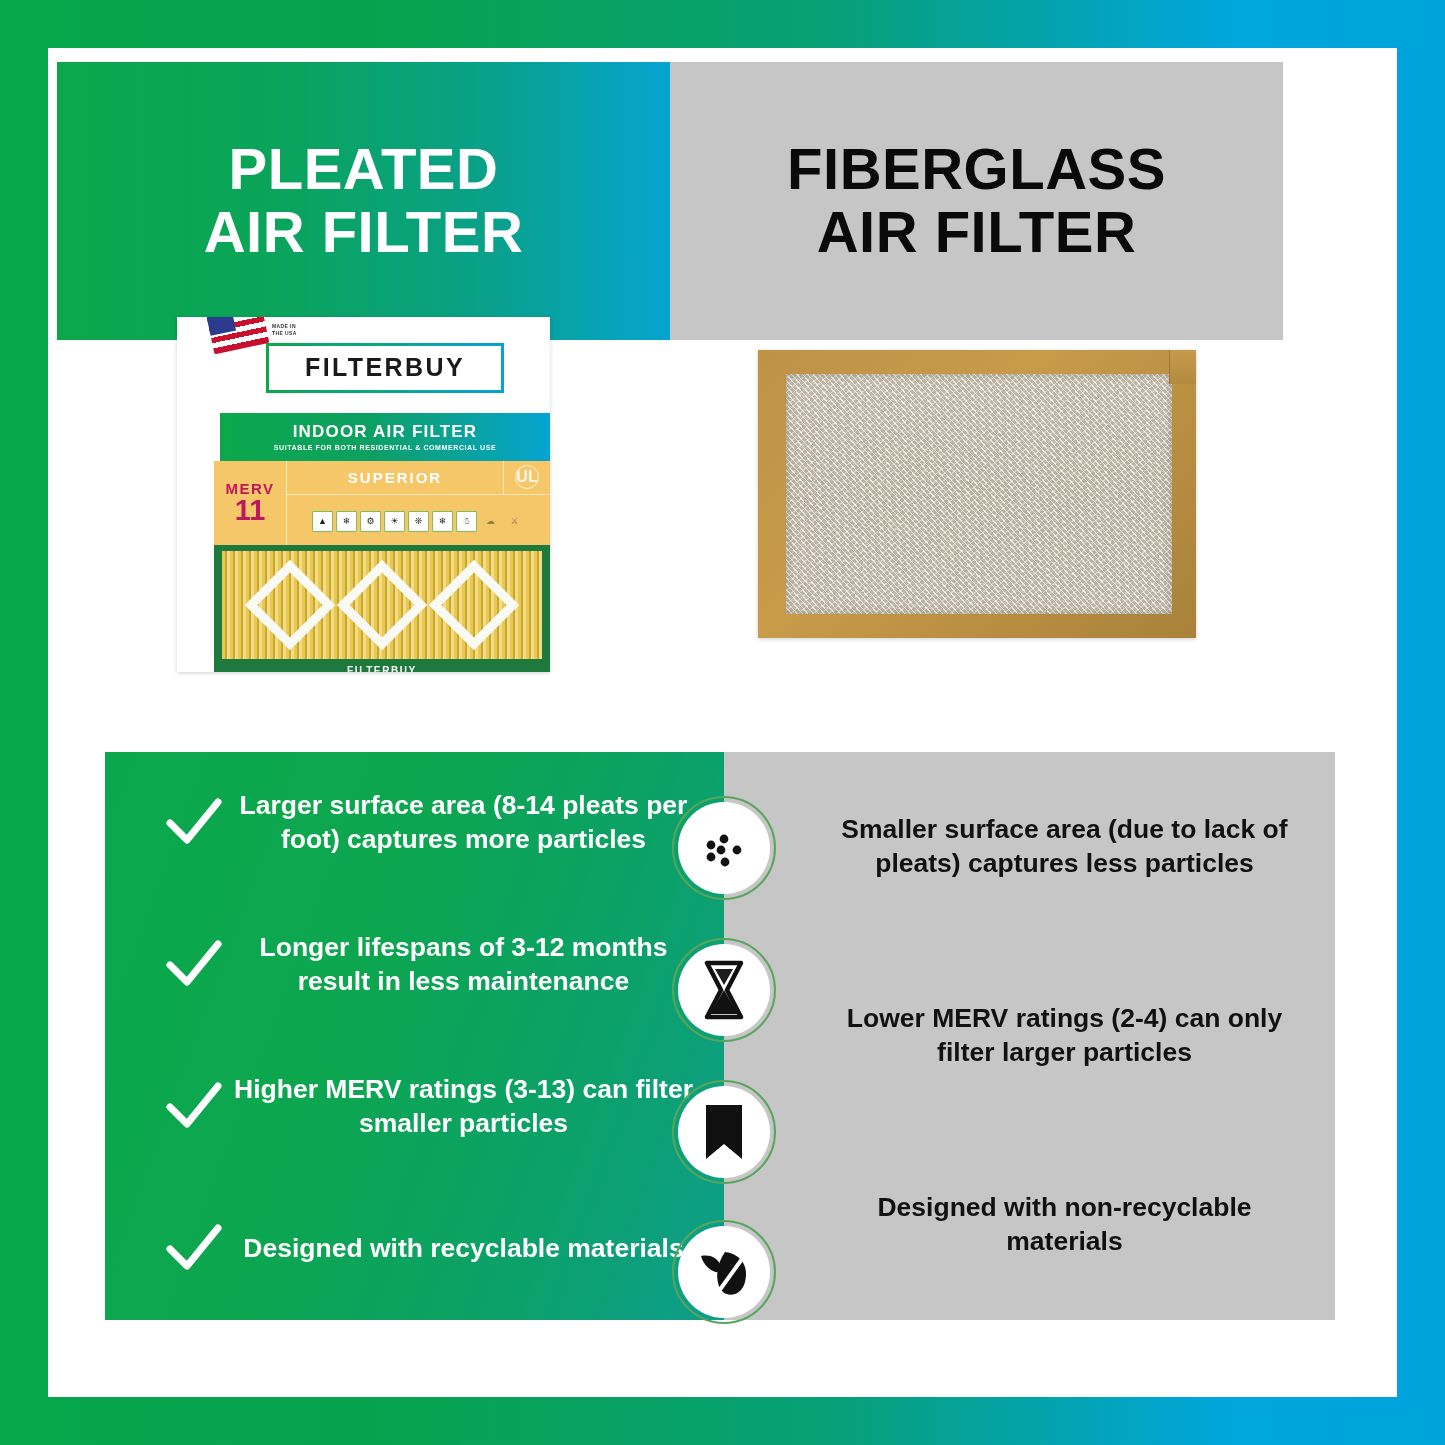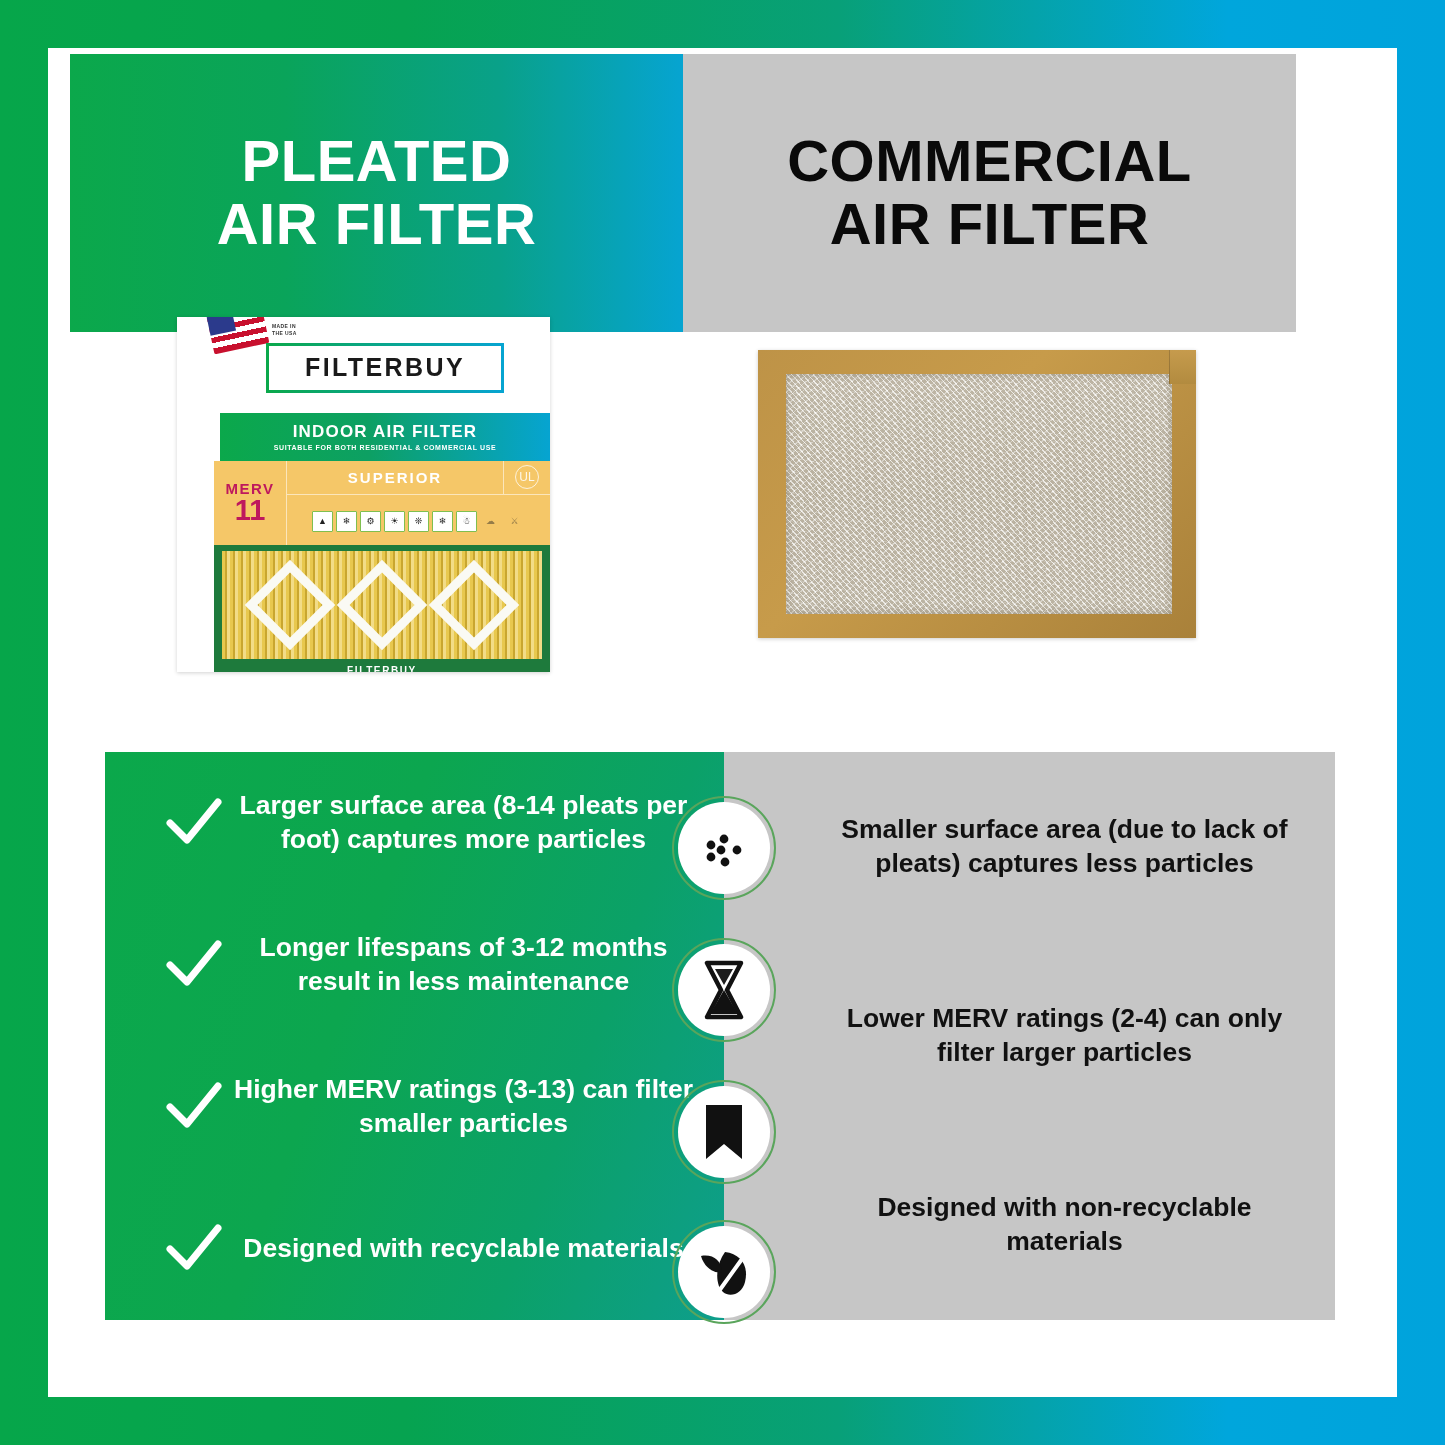--- a/index.html
+++ b/index.html
@@ -19,24 +19,23 @@
   }
   #card{
     position:absolute;
     left:48px; top:48px; right:48px; bottom:48px;
     background:#ffffff;
   }
 
   
   .header-row{
     position:absolute;
-    left:57px; top:54px;
+    left:57px; top:62px;
     width:1226px; height:278px;
     display:flex;
-    margin-left:13px;
   }
   .hdr{
     flex:0 0 50%;
     display:flex;
     flex-direction:column;
     align-items:center;
     justify-content:center;
     text-align:center;
     box-sizing:border-box;
   }
@@ -137,21 +136,21 @@
     flex:1;text-align:center;color:#fff;font-size:15px;font-weight:bold;letter-spacing:2px;
   }
   .fb-sup .seal{
     width:46px;border-left:1px solid rgba(255,255,255,.55);height:100%;
     display:flex;align-items:center;justify-content:center;
   }
   .fb-seal-c{
     width:22px;height:22px;border-radius:50%;
     border:1.5px solid rgba(255,255,255,.75);
     display:flex;align-items:center;justify-content:center;
-    font-size:12px;font-weight:normal;color:rgba(255,255,255,.85);
+    font-size:16px;font-weight:bold;color:rgba(255,255,255,.85);
   }
   .fb-icons{flex:1;display:flex;align-items:center;justify-content:center;gap:3px;padding-top:3px;}
   .fb-ic{
     width:19px;height:19px;background:#fff;border:1px solid #7FBF4F;
     display:flex;align-items:center;justify-content:center;font-size:9px;color:#222;
     border-radius:1px;
   }
   .fb-ic.faded{background:transparent;border-color:transparent;opacity:.45;}
   .fb-pleats{
     flex:1;background:#1E7A3C;position:relative;padding:6px 8px 0 8px;box-sizing:border-box;
@@ -286,21 +285,21 @@
 
 <div id="poster">
   <div id="card"></div>
 
   <div class="header-row">
     <div class="hdr hdr-left">
       <div class="hdr-line">PLEATED</div>
       <div class="hdr-line">AIR FILTER</div>
     </div>
     <div class="hdr hdr-right">
-      <div class="hdr-line">COMMERCIAL</div>
+      <div class="hdr-line">FIBERGLASS</div>
       <div class="hdr-line">AIR FILTER</div>
     </div>
   </div>
 
   <div class="images-row">
 
     <div class="img-cell">
       <div class="fb-box">
 
         <div class="fb-top">

